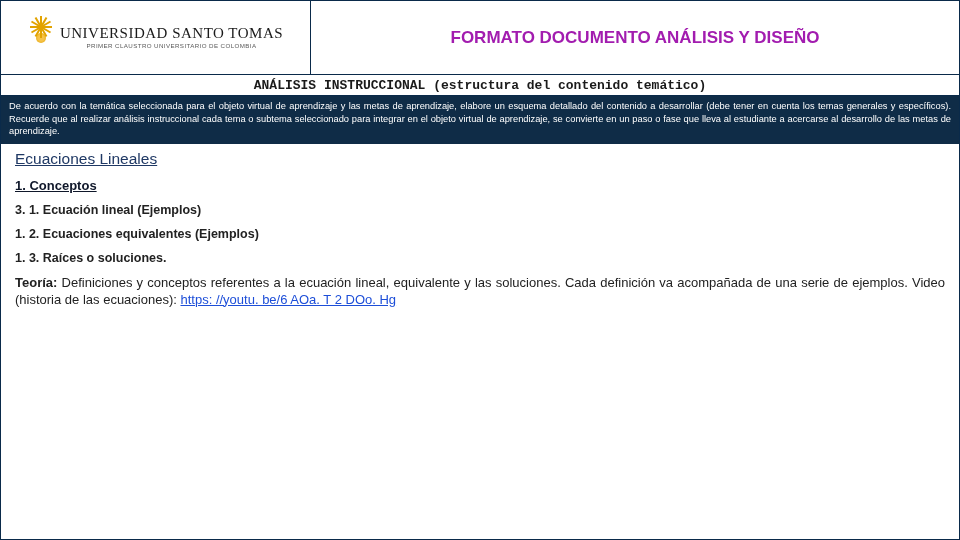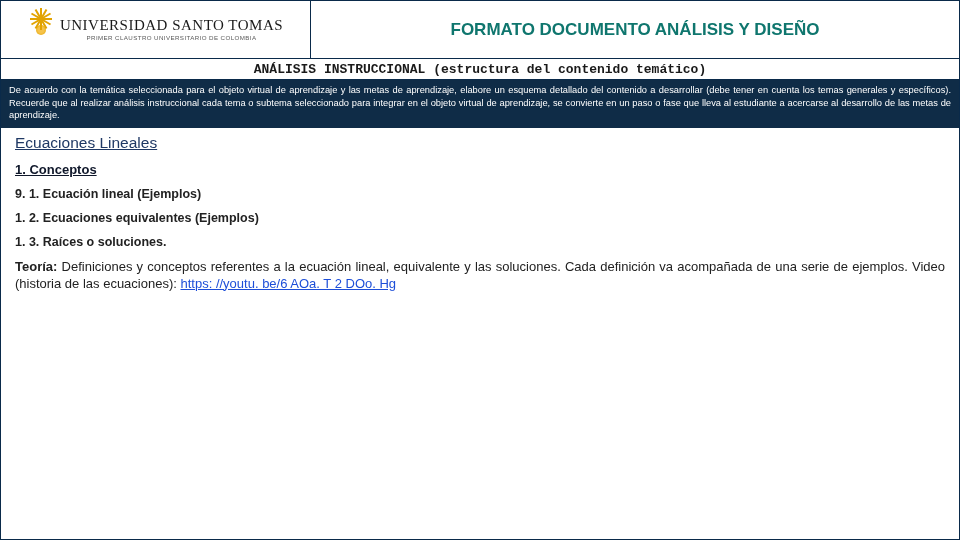--- a/index.html
+++ b/index.html
@@ -13,21 +13,21 @@
   .page {
     width: 100%;
     height: 100%;
     border: 1px solid #0a2a4a;
     display: flex;
     flex-direction: column;
   }
   .header {
     display: flex;
     border-bottom: 1px solid #0a2a4a;
-    height: 58px;
+    height: 74px;
   }
   .logo-cell {
     width: 310px;
     border-right: 1px solid #0a2a4a;
     display: flex;
     align-items: center;
     justify-content: center;
     padding: 4px 8px;
     gap: 6px;
   }
@@ -62,21 +62,21 @@
     color: #5a5a5a;
     margin-top: 2px;
   }
   .title-cell {
     flex: 1;
     display: flex;
     align-items: center;
     justify-content: center;
     font-weight: 700;
     font-size: 17px;
-    color: #0f766e;
+    color: #a21caf;
   }
   .section-header {
     background: #fff;
     border-bottom: 1px solid #0a2a4a;
     text-align: center;
     font-family: Liberation Mono, monospace;
     font-weight: 700;
     font-size: 13px;
     color: #1a1a1a;
     padding: 3px 0 2px;
@@ -164,21 +164,21 @@
     <div class="title-cell">FORMATO DOCUMENTO ANÁLISIS Y DISEÑO</div>
   </div>
 
   <div class="section-header">ANÁLISIS INSTRUCCIONAL (estructura del contenido temático)</div>
 
   <div class="instructions">De acuerdo con la temática seleccionada para el objeto virtual de aprendizaje y las metas de aprendizaje, elabore un esquema detallado del contenido a desarrollar (debe tener en cuenta los temas generales y específicos). Recuerde que al realizar análisis instruccional cada tema o subtema seleccionado para integrar en el objeto virtual de aprendizaje, se convierte en un paso o fase que lleva al estudiante a acercarse al desarrollo de las metas de aprendizaje.</div>
 
   <div class="content">
     <div class="topic">Ecuaciones Lineales</div>
     <div class="h2">1. Conceptos</div>
-    <div class="h3">9. 1. Ecuación lineal (Ejemplos)</div>
+    <div class="h3">3. 1. Ecuación lineal (Ejemplos)</div>
     <div class="h3">1. 2. Ecuaciones equivalentes (Ejemplos)</div>
     <div class="h3">1. 3. Raíces o soluciones.</div>
 
     <div class="para para-theory">
       <span class="lead">Teoría:</span><span>  Definiciones y conceptos referentes a la ecuación lineal, equivalente y las soluciones. Cada definición va acompañada de una serie de ejemplos. Video (historia de las ecuaciones): </span><a class="link">https: //youtu. be/6 AOa. T 2 DOo. Hg</a>
     </div>
 
   </div>
 
 </div>

